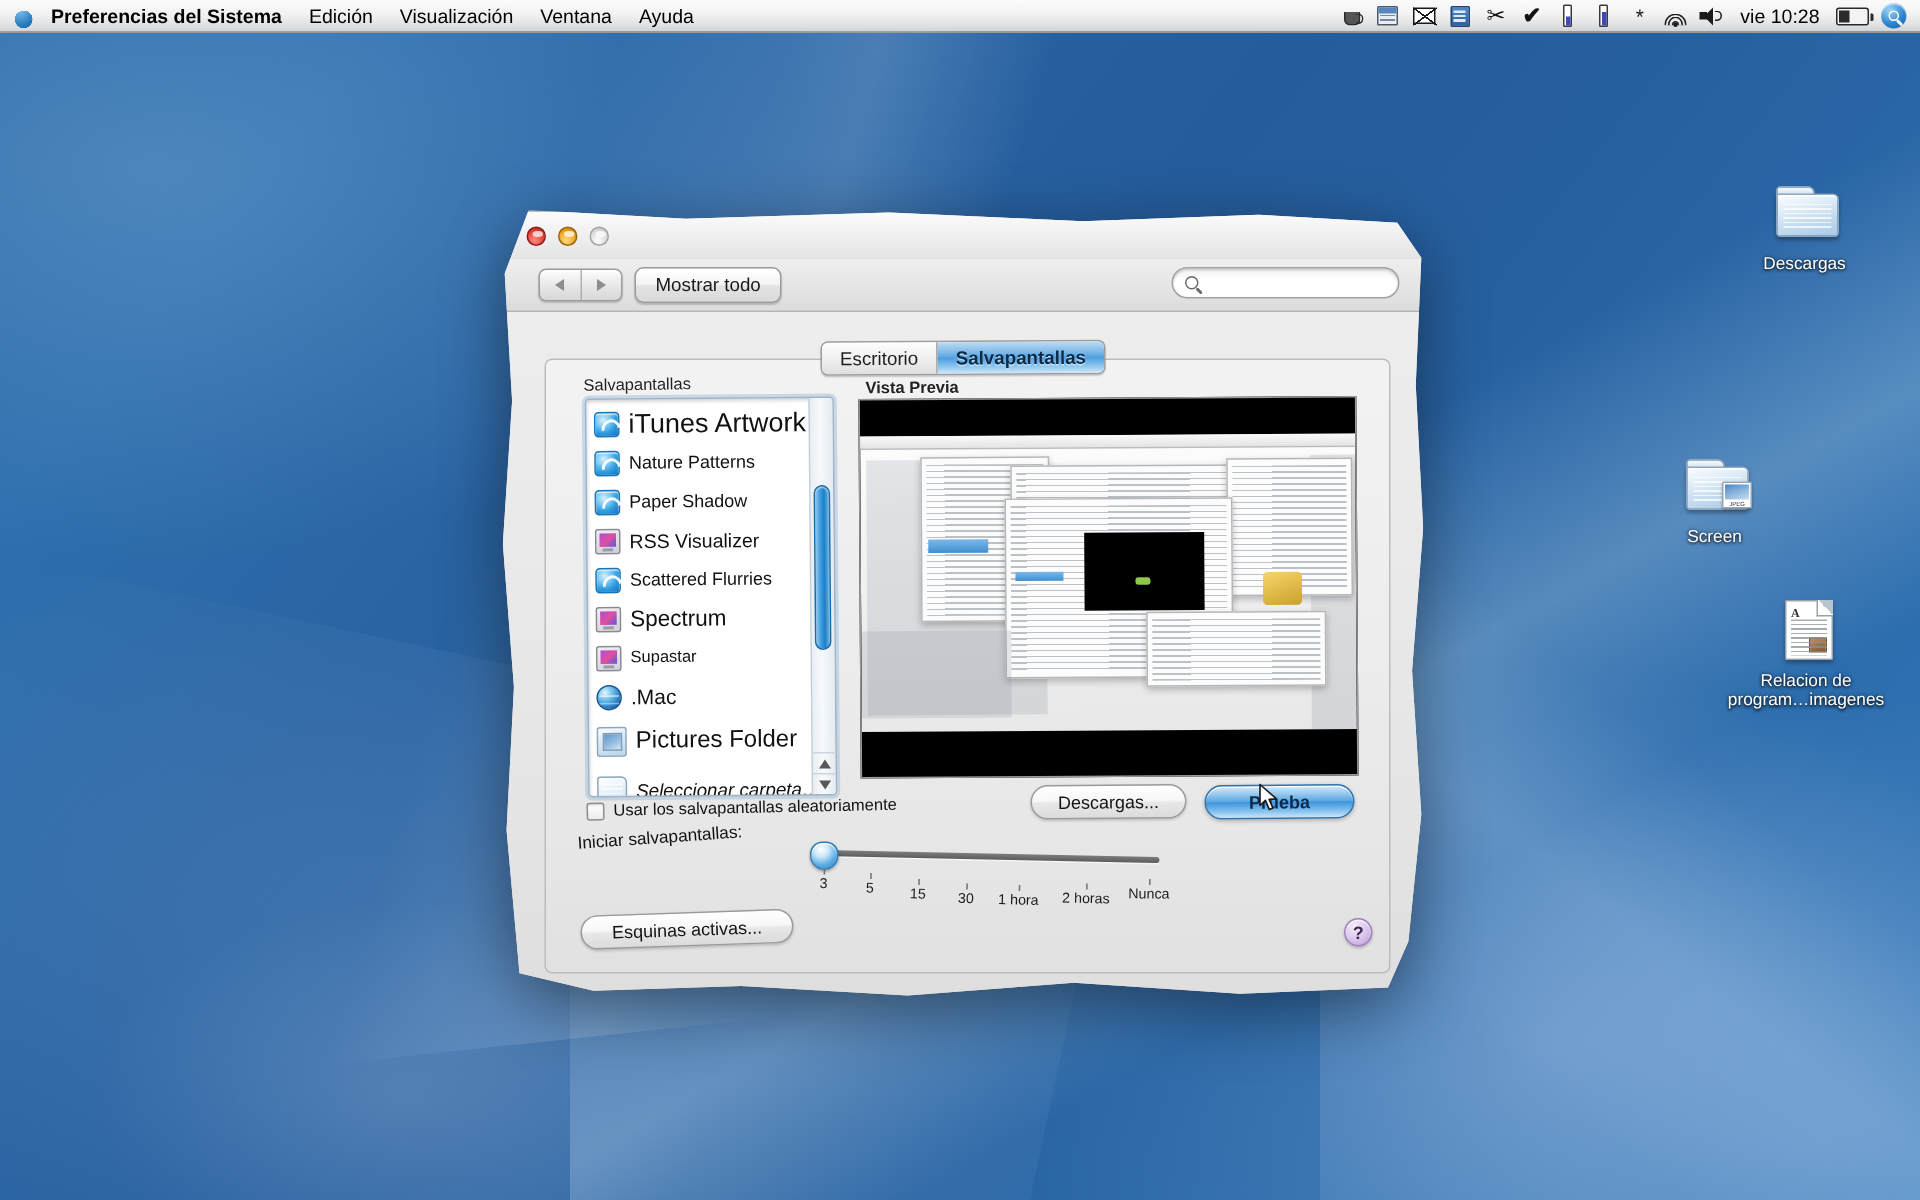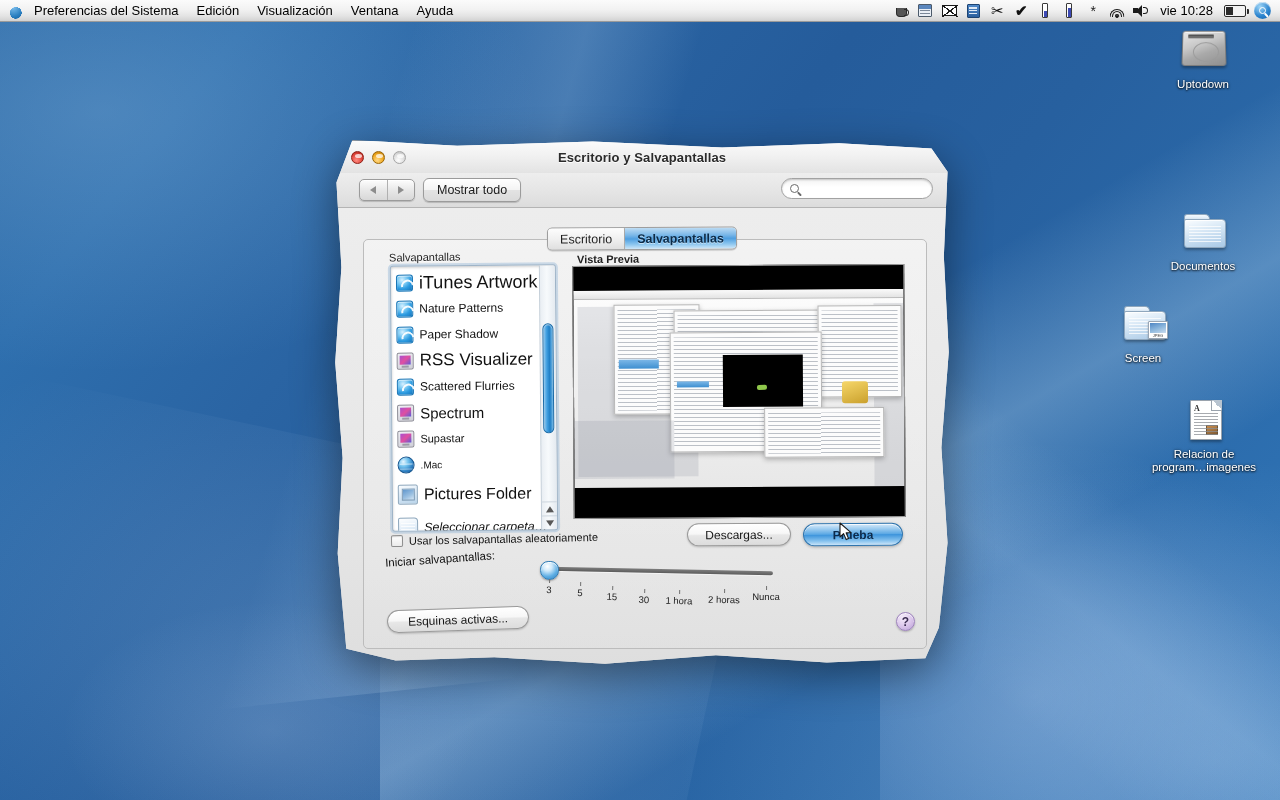--- a/index.html
+++ b/index.html
@@ -87,21 +87,21 @@
   }
   .apple-glyph::after {
     content: ""; position: absolute; top: 4px; right: 2px;
     width: 4px; height: 5px; background: #f0f6fb; border-radius: 50%;
     opacity: .0;
   }
   .menu-item {
     padding: 0 9px; height: 22px; line-height: 22px;
     white-space: nowrap; cursor: default;
   }
-  .menu-item.app-title { font-weight: normal; padding-left: 4px; }
+  .menu-item.app-title { font-weight: bold; padding-left: 4px; }
   .mb-icon {
     width: 24px; height: 22px; display: flex; align-items: center; justify-content: center;
     position: relative;
   }
   .mb-clock { padding: 0 7px; font-size: 13px; line-height: 22px; white-space: nowrap; }
 
   
   .ic-coffee { width: 15px; height: 14px; position: relative; }
   .ic-coffee::before {
     content:""; position:absolute; left:2px; top:4px; width:9px; height:8px;
@@ -449,25 +449,25 @@
   }
   .ic-openfolder::after {
     content:""; position:absolute; left:2px; right:2px; top:4px; bottom:2px;
     background: repeating-linear-gradient(180deg, rgba(255,255,255,.8) 0 1px, transparent 1px 3px);
   }
 
   
   .ss-row:nth-child(1) .nm { font-size:18px; }
   .ss-row:nth-child(2) .nm { font-size:12px; }
   .ss-row:nth-child(3) .nm { font-size:12px; }
-  .ss-row:nth-child(4) .nm { font-size:17px; }
+  .ss-row:nth-child(4) .nm { font-size:13px; }
   .ss-row:nth-child(5) .nm { font-size:12px; }
   .ss-row:nth-child(6) .nm { font-size:15px; }
   .ss-row:nth-child(7) .nm { font-size:11px; }
-  .ss-row:nth-child(8) .nm { font-size:10px; }
+  .ss-row:nth-child(8) .nm { font-size:14px; }
   .ss-row:nth-child(9) { height:34px; }
   .ss-row:nth-child(9) .nm { font-size:16px; }
   .ss-row:nth-child(9) .ss-icon { width:20px; height:20px; }
   .ss-row:nth-child(10) { height:32px; }
   .ss-row:nth-child(10) .nm { font-size:12.5px; font-style:italic; }
   .ss-row:nth-child(10) .ss-icon { width:20px; height:20px; }
 
   
   .ss-sb {
     position:absolute; right:0; top:0; width:16px; bottom:0;
@@ -671,37 +671,31 @@
           </div>
         </div>
       <div class="mb-icon">
           <div class="ic-spot">
             <span class="mg"></span>
           </div>
         </div>
     </div>
   </div>
 
-  <div class="desk-icon" style="left:1148px; top:26px;">
-    <div class="glyph">
-        <div class="hd"></div>
-      </div>
-    <div class="label">Uptodown</div>
-  </div>
-
-
-  <div class="desk-icon" style="left:1148px; top:208px;">
+
+  <div class="desk-icon" style="left:1148px; top:118px;">
     <div class="glyph">
       <div class="folder">
           <div class="tab"></div>
           <div class="body"></div>
         </div>
     </div>
-    <div class="label">Documentos</div>
+    <div class="label">Descargas</div>
   </div>
+
 
   <div class="desk-icon" style="left:1088px; top:300px;">
     <div class="glyph">
       <div class="folder">
           <div class="tab"></div>
           <div class="body"></div>
           <div class="badge"></div>
         </div>
     </div>
     <div class="label">Screen</div>
@@ -726,21 +720,20 @@
       <div class="titlebar-sheen"></div>
       <div class="toolbar-band"></div>
       <div class="content-band"></div>
 
       <div class="traffic">
         <div class="tl tl-close"></div>
         <div class="tl tl-min"></div>
         <div class="tl tl-zoom"></div>
       </div>
 
-      <div class="win-title">Escritorio y Salvapantallas</div>
 
       <div class="navseg">
         <div class="half">
             <span class="tri-l"></span>
           </div>
         <div class="half">
             <span class="tri-r"></span>
           </div>
       </div>
 

